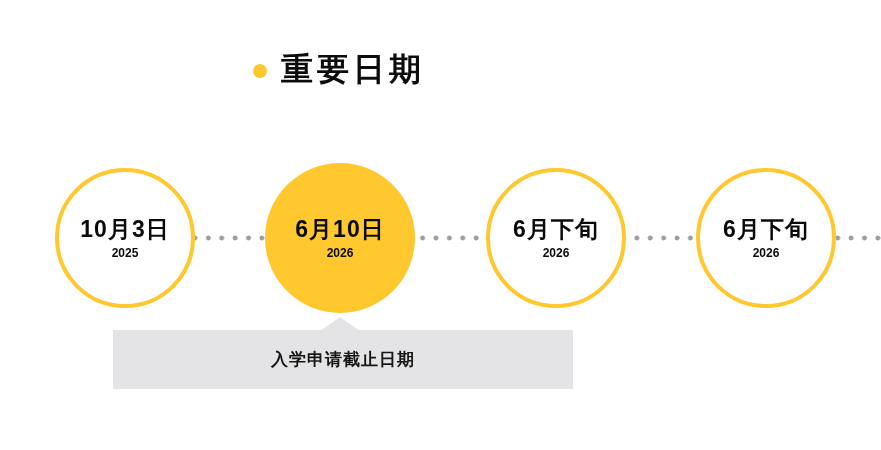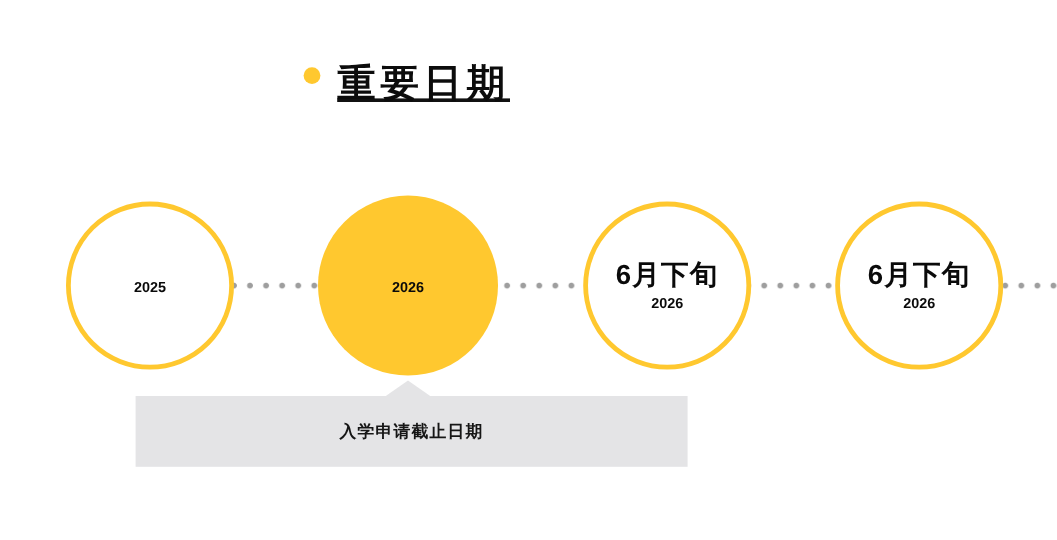--- a/index.html
+++ b/index.html
@@ -15,21 +15,21 @@
     background: #ffffff;
     font-family: "Liberation Sans", "DejaVu Sans", sans-serif;
     color: var(--text);
     overflow: hidden;
   }
   .stage { position: relative; width: 881px; height: 450px; }
 
   
   .section-header {
     position: absolute; top: 53px; left: 253px;
-    display: flex; gap: 14px; text-decoration: underline;
+    display: flex; align-items: center; gap: 14px;
   }
   .bullet {
     width: 14px; height: 14px; border-radius: 50%;
     background: var(--yellow); flex: 0 0 auto; margin-top: 3px;
   }
   .section-title {
     font-size: 32px; font-weight: bold; letter-spacing: 4px;
     color: #0c0c0c; line-height: 1;
   }
 
@@ -76,40 +76,42 @@
     border-bottom: 14px solid var(--tooltip-bg);
   }
   .tooltip-box {
     position: absolute; left: 113px; top: 330px;
     width: 460px; height: 59px;
     background: var(--tooltip-bg);
     display: flex; align-items: center; justify-content: center;
     z-index: 2;
   }
   .tooltip-text {
-    font-size: 14px; font-weight: bold; color: #161616; letter-spacing: 1px;
+    font-size: 17px; font-weight: bold; color: #161616; letter-spacing: 1px;
   }
 </style>
 </head>
 <body>
 
 <div class="stage">
 
   <div class="section-header">
     <span class="bullet"></span>
     <span class="section-title">重要日期</span>
   </div>
 
   <div class="dots-line"></div>
 
   <div class="milestone m1">
+    <span class="date">10月3日</span>
     <span class="year">2025</span>
   </div>
 
   <div class="milestone active m2">
+    <span class="date">6月10日</span>
     <span class="year">2026</span>
   </div>
 
   <div class="milestone m3">
     <span class="date">6月下旬</span>
     <span class="year">2026</span>
   </div>
 
   <div class="milestone m4">
     <span class="date">6月下旬</span>

